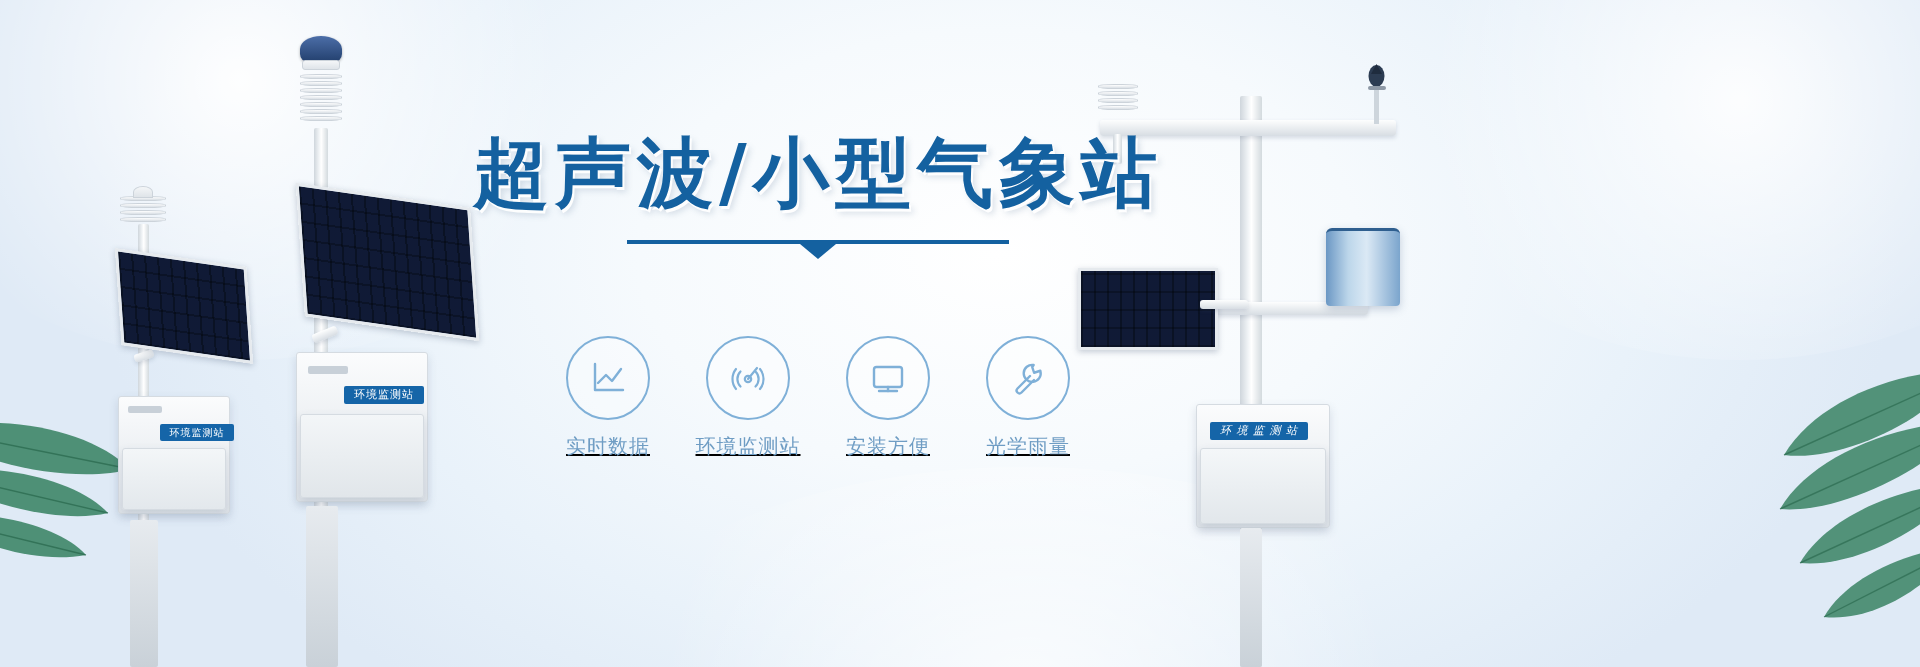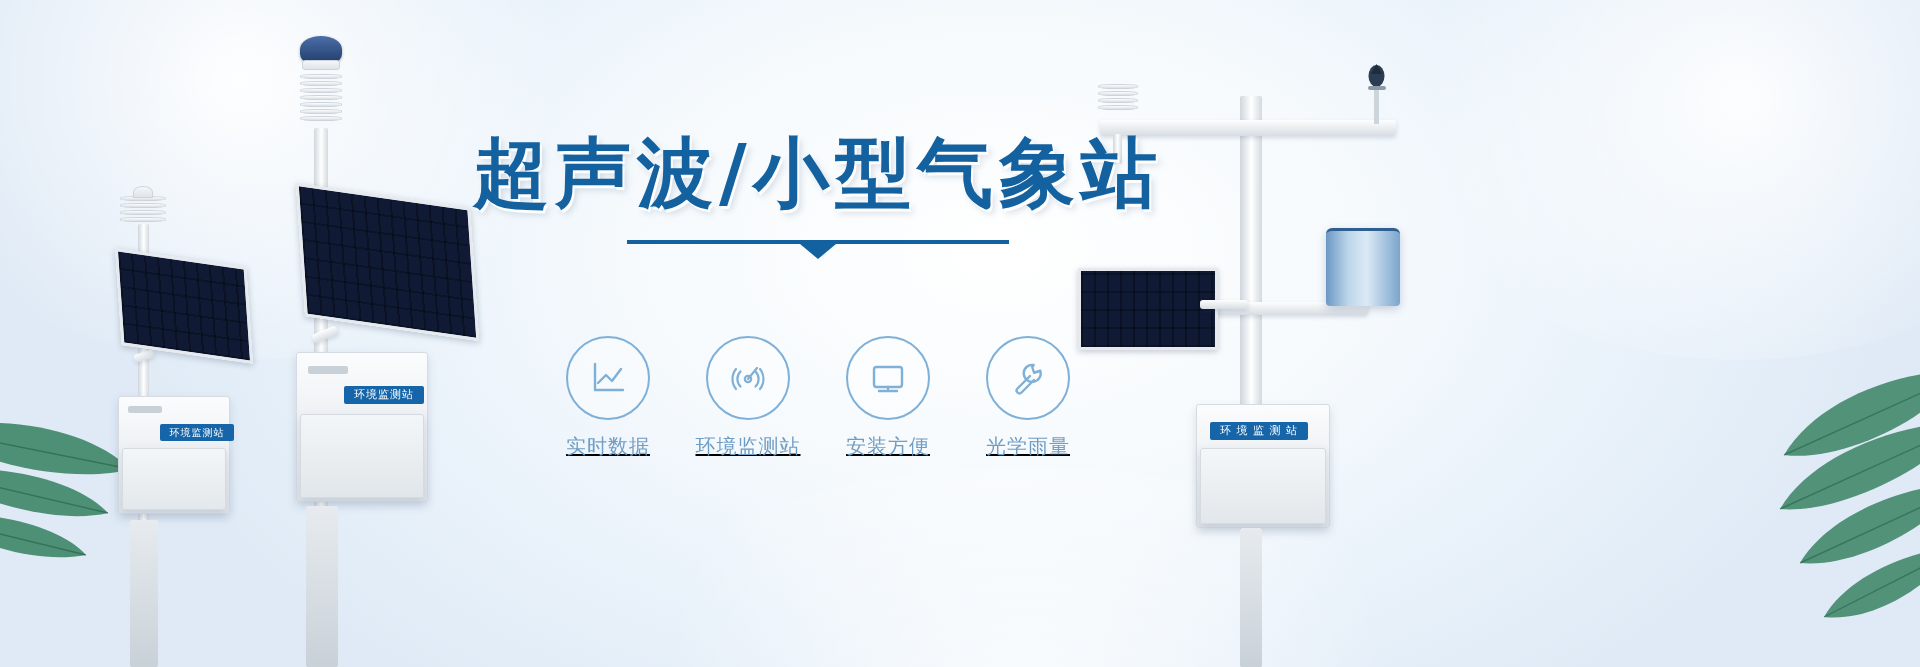--- a/index.html
+++ b/index.html
@@ -264,21 +264,21 @@
     </div>
 
     <div class="arm" style="left:1216px; top:302px; width:152px; height:13px;"></div>
 
     <div class="rain-gauge" style="left:1326px; top:228px; width:74px; height:78px;"></div>
 
     <div class="panel-solar" style="left:1078px; top:268px; width:140px; height:82px;"></div>
     <div class="arm" style="left:1200px; top:300px; width:48px; height:9px;"></div>
 
     <div class="box-station" style="left:1196px; top:404px; width:134px; height:124px;"></div>
-    <div class="box-label" style="left:1210px; top:422px; width:98px; height:18px; line-height:18px; font-size:11px;">环 境 监 测 站</div>
+    <div class="box-label" style="left:1210px; top:422px; width:98px; height:18px; line-height:18px; font-size:11px;font-style:italic;">环 境 监 测 站</div>
     <div class="box-station" style="left:1200px; top:448px; width:126px; height:76px; background:linear-gradient(180deg,#f4f7f9,#e2e7eb);"></div>
     <div class="base-plate" style="left:1240px; top:528px; width:22px; height:139px;"></div>
   </div>
 
   <div class="content">
 
     <div class="title">超声波/小型气象站</div>
 
     <div class="divider"></div>
 

